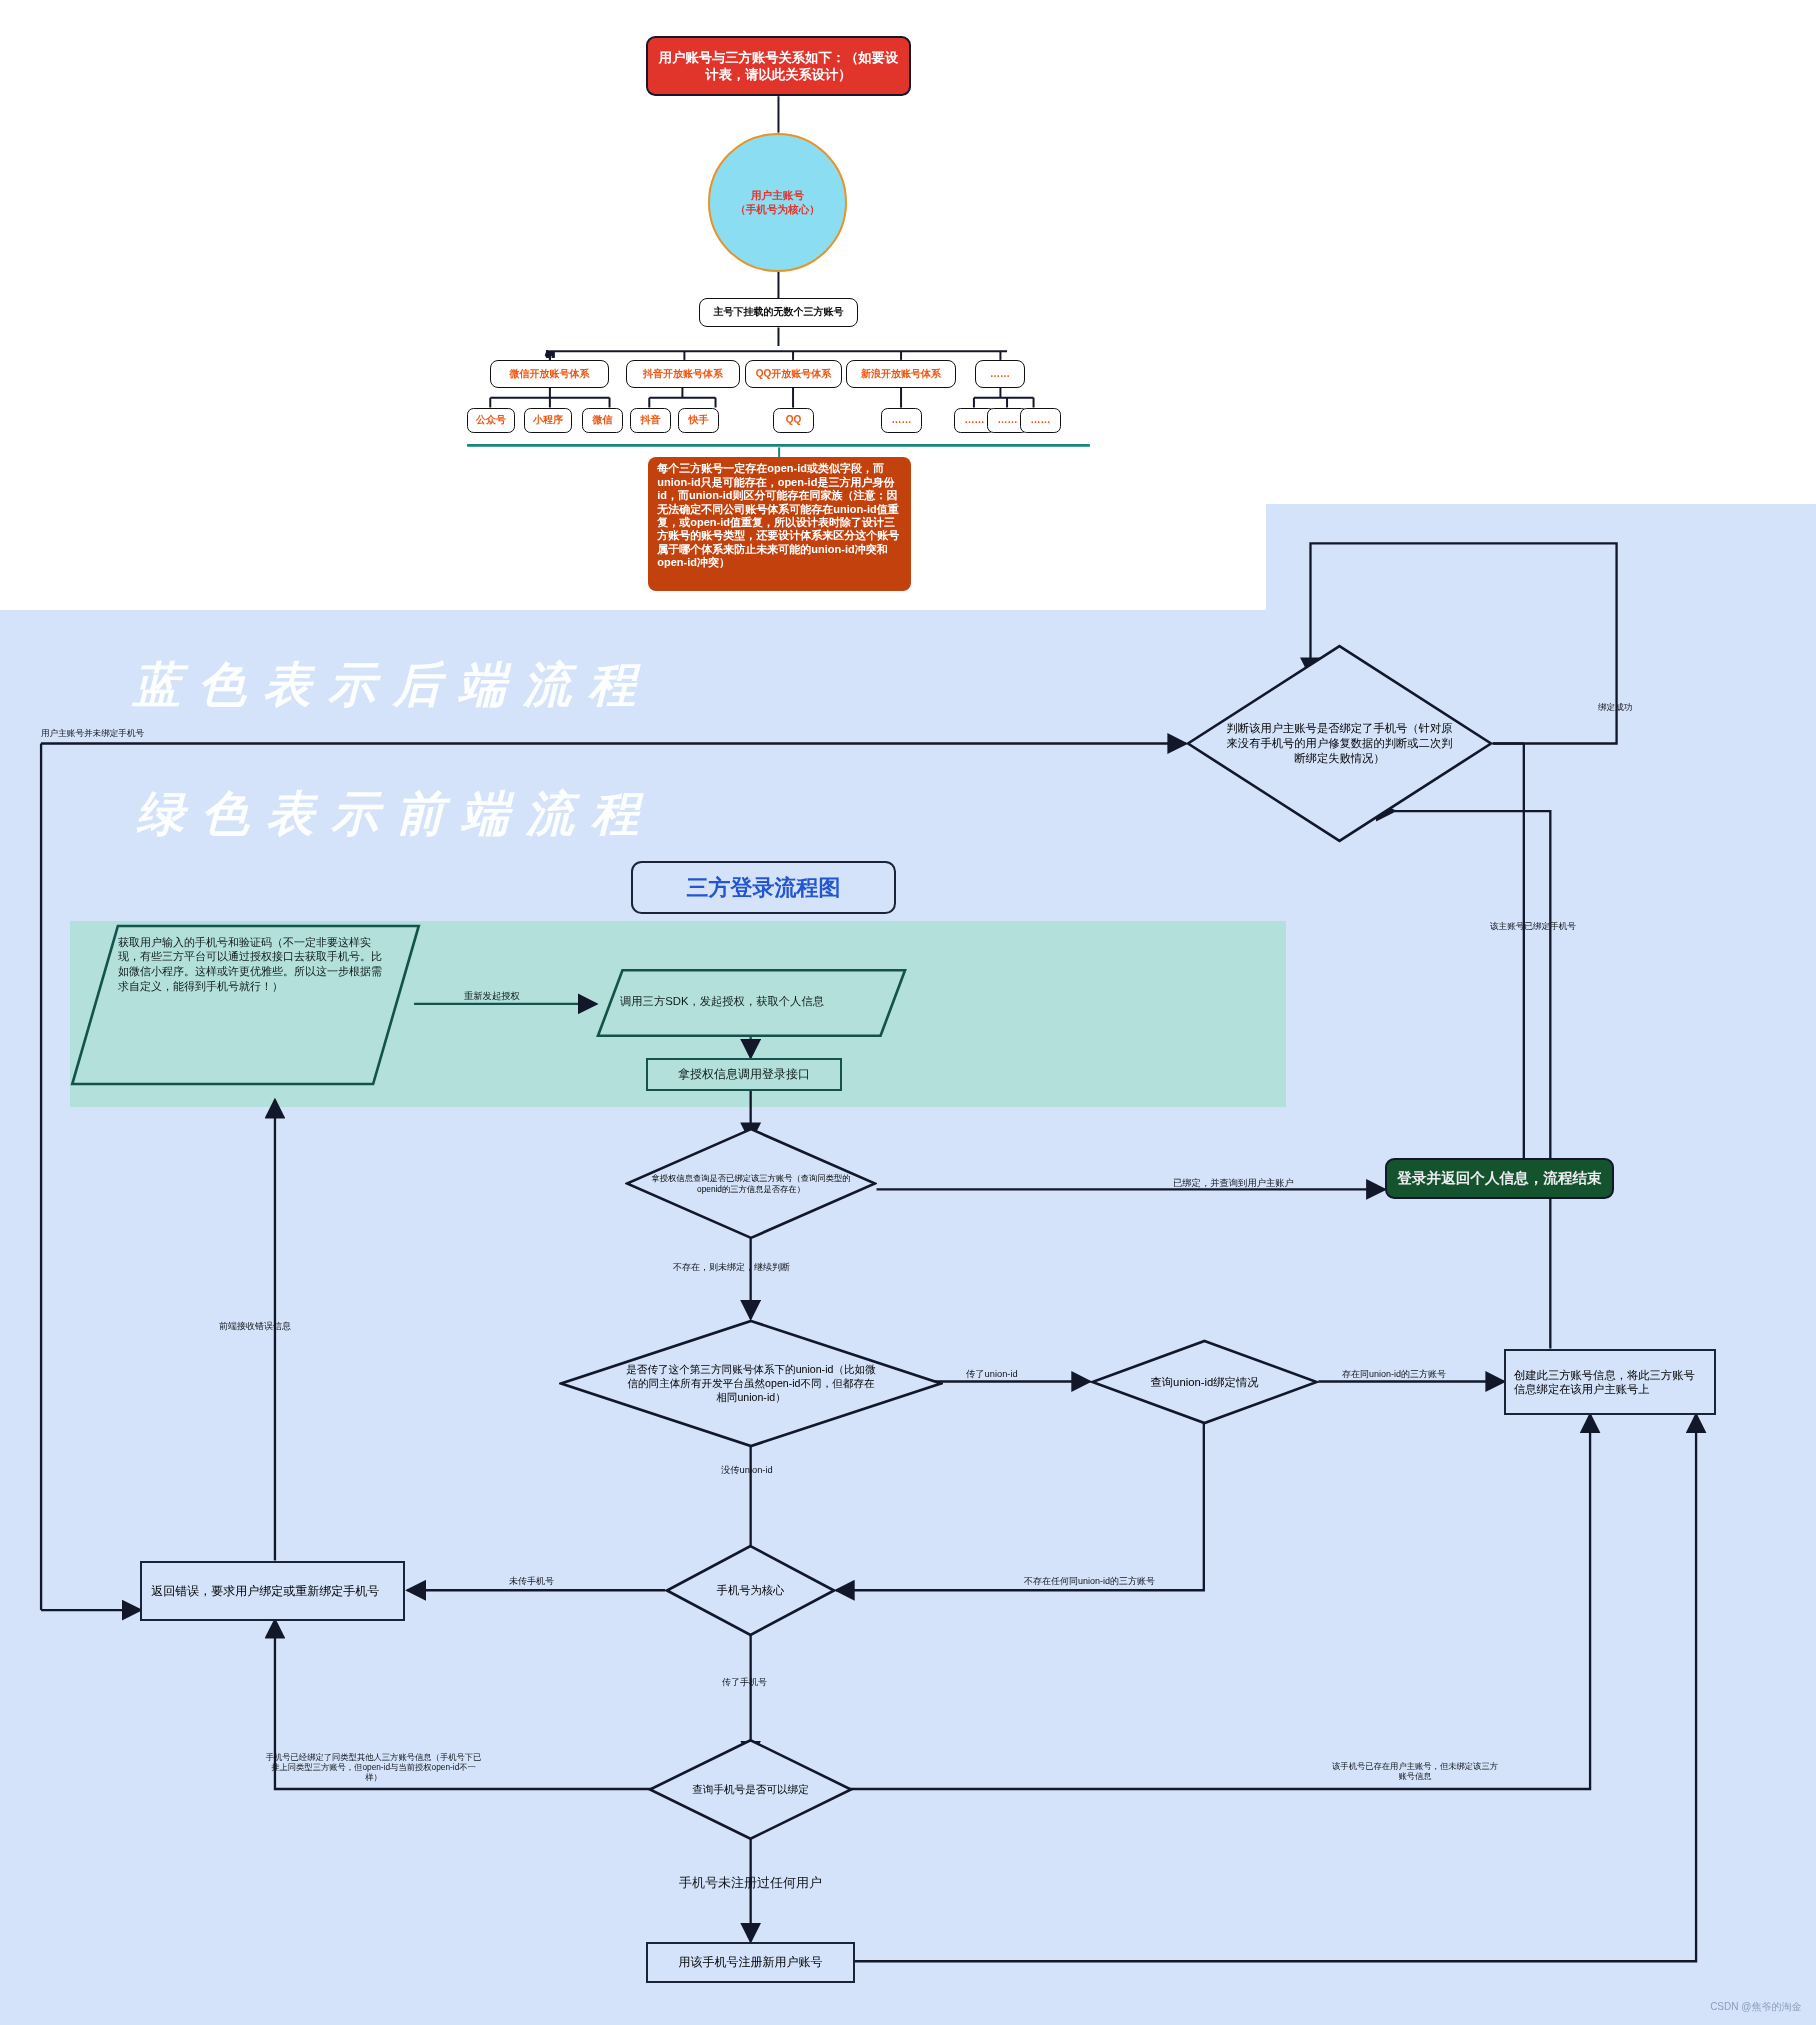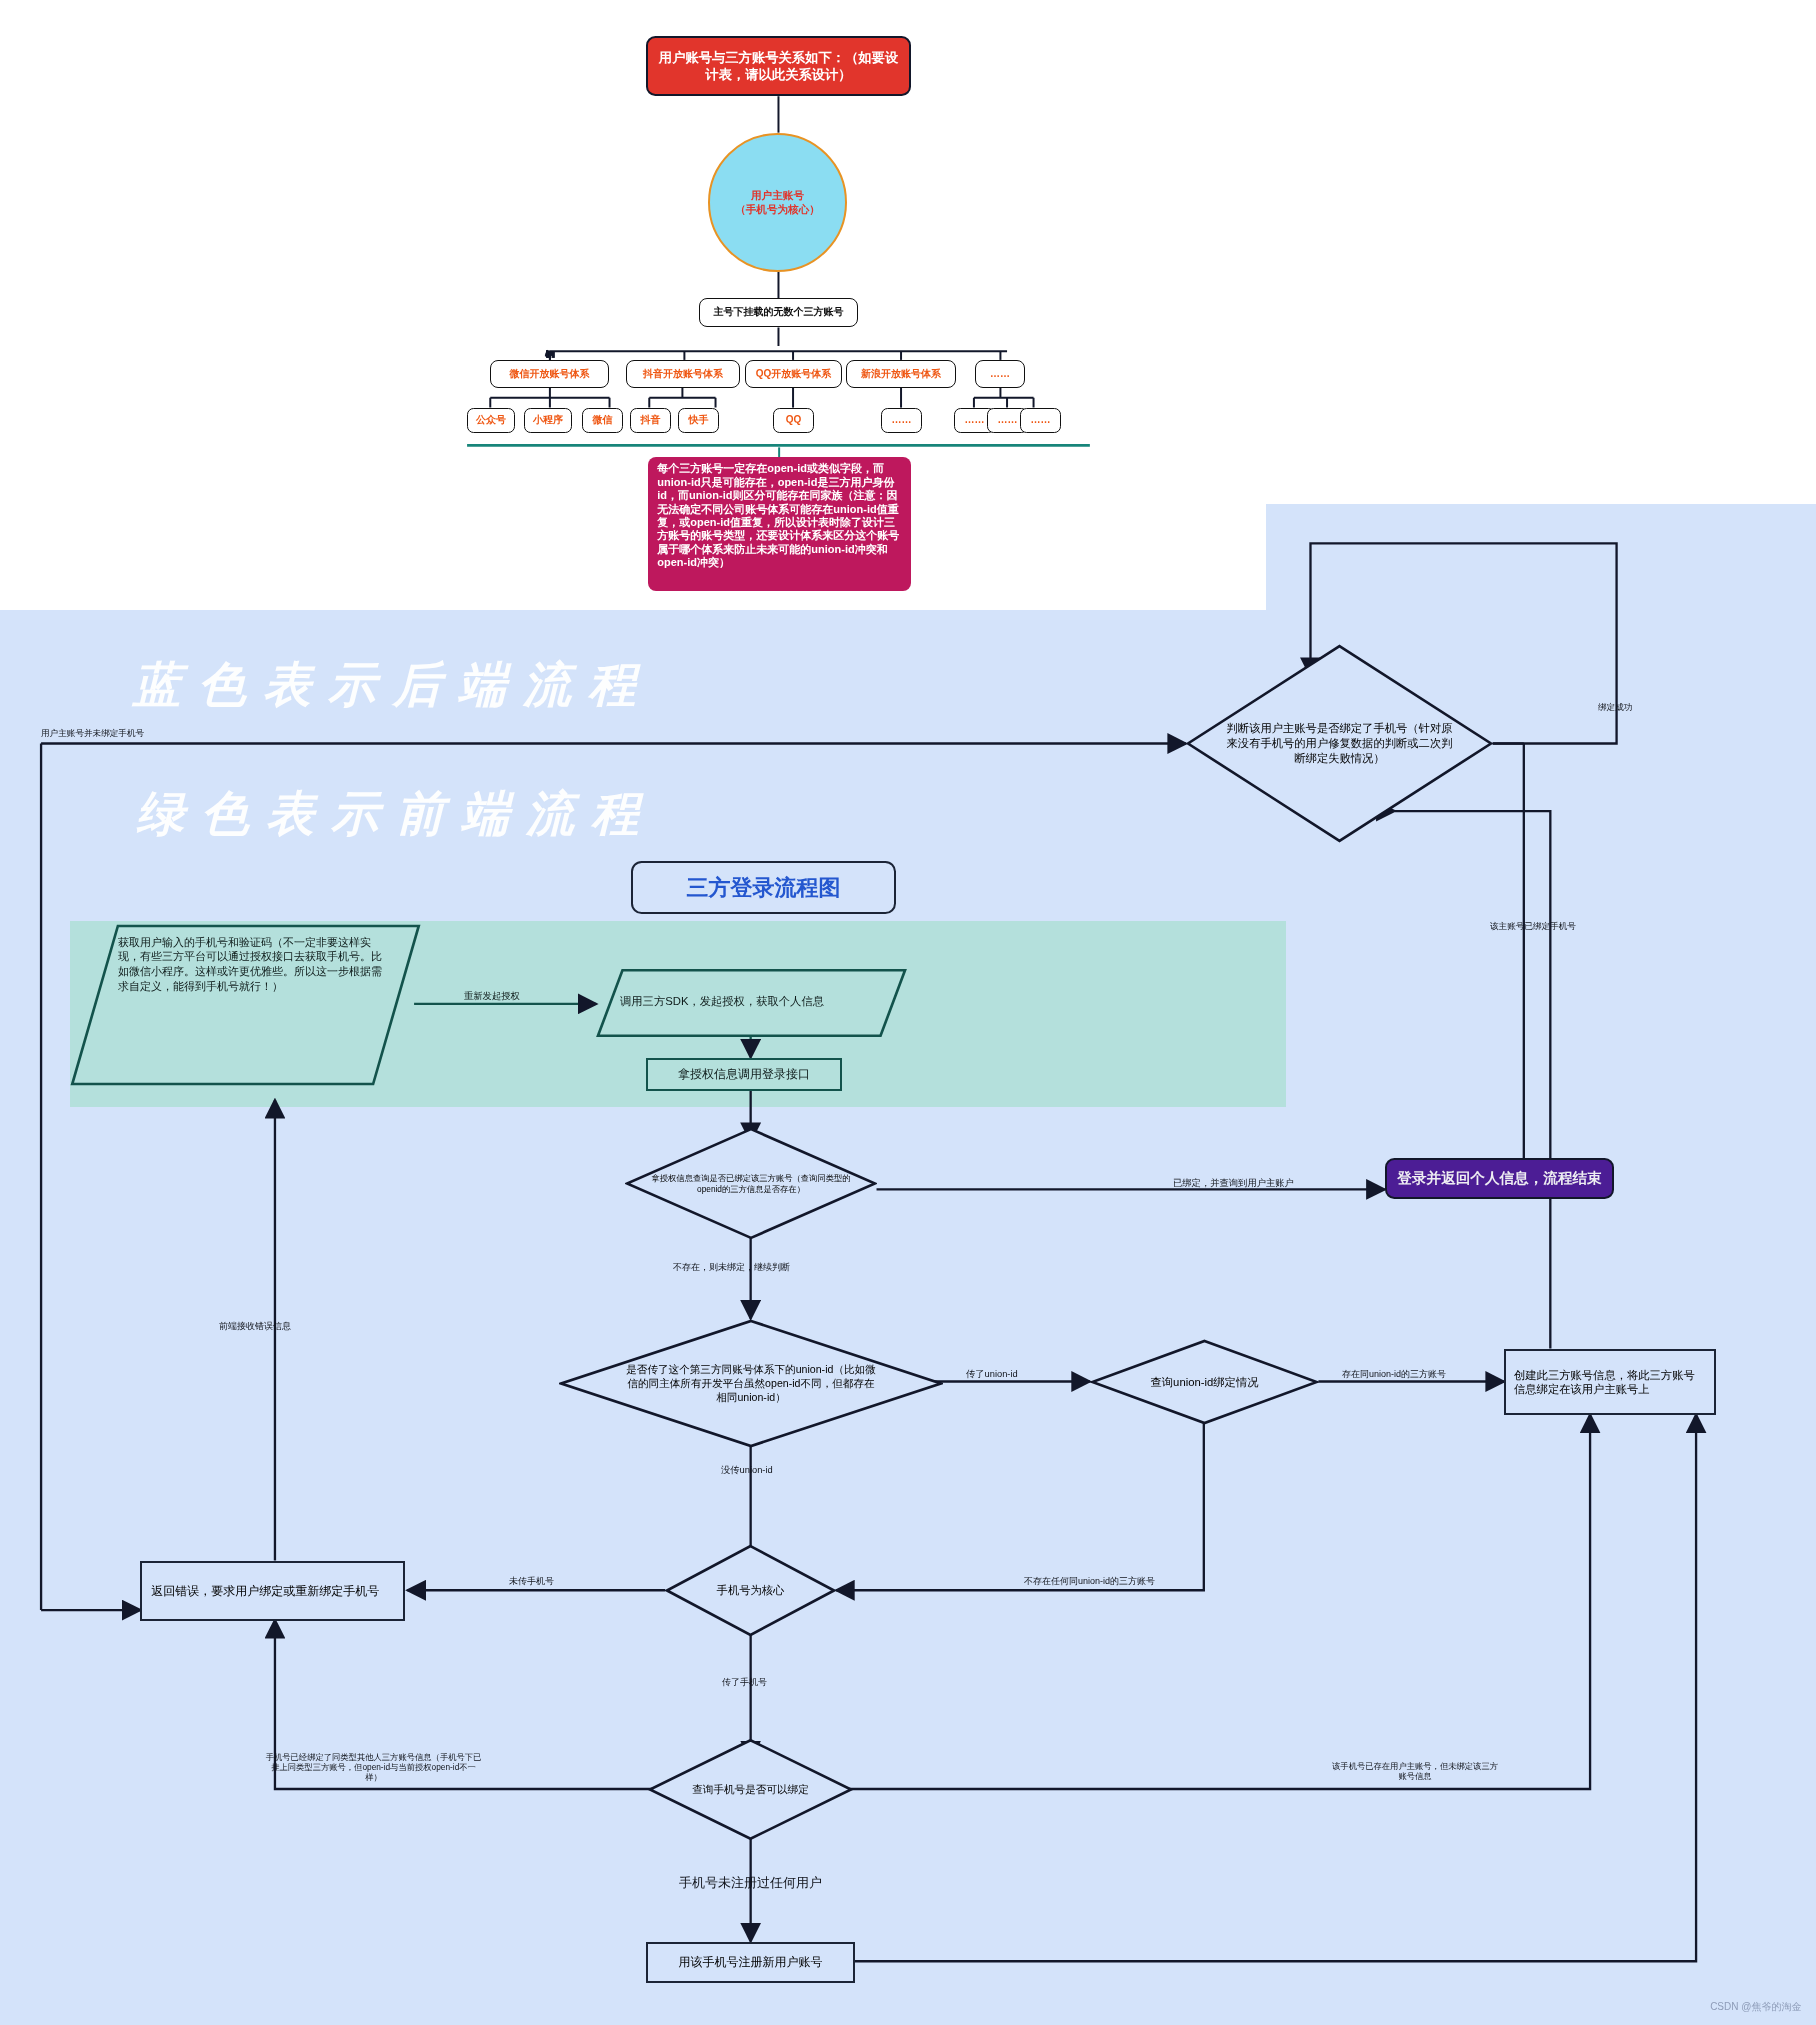--- a/index.html
+++ b/index.html
@@ -37,32 +37,32 @@
   .tnode{border:1.7px solid #111;border-radius:8px;background:#fff;color:#ef5713;
          font-weight:bold;font-size:10px;}
   .tnode.plain{color:#111;font-weight:bold;}
   .tleaf{border:1.7px solid #111;border-radius:6.6px;background:#fff;color:#ef5713;
          font-weight:bold;font-size:10px;}
 
   #redtop{left:646px;top:36px;width:265px;height:60px;background:#e1352c;color:#fff;
           font-weight:bold;font-size:13.3px;padding:4px 9.3px;line-height:1.3;}
   #circle{left:708px;top:133px;width:139px;height:139px;border-radius:50%;
           background:#8bddf2;border:2px solid #e89324;color:#e1352c;font-weight:bold;font-size:10.6px;}
-  #greennote{left:648px;top:457px;width:263px;height:134px;background:#be185d;color:#fff;
+  #greennote{left:648px;top:457px;width:263px;height:134px;background:#c2410c;color:#fff;
              border-radius:8px;font-weight:bold;font-size:11px;padding:5.3px 9.3px;
              line-height:1.22;text-align:left;align-items:flex-start;justify-content:flex-start;}
 
   
   .wm{position:absolute;color:#fff;font-family:"DejaVu Serif",serif;font-style:italic;
       font-weight:bold;font-size:48px;letter-spacing:17px;white-space:nowrap;opacity:.97;}
 
   #title{left:631px;top:861px;width:265px;height:53px;background:#d4e3fa;
          border:2.7px solid #1b2436;border-radius:10.6px;color:#2457cf;font-weight:bold;font-size:22px;}
 
-  #redend{left:1385px;top:1158px;width:229px;height:41px;background:#4c1d95;color:#eeeef2;
+  #redend{left:1385px;top:1158px;width:229px;height:41px;background:#14532d;color:#eeeef2;
           border:2.7px solid #12172a;border-radius:9.3px;font-weight:bold;font-size:14.6px;}
 
   #csdn{position:absolute;right:14.6px;bottom:10.6px;font-size:10px;color:#8e9cb8;}
 </style>
 </head>
 <body>
 
 <div id="page">
 
   <div id="topband"></div>

